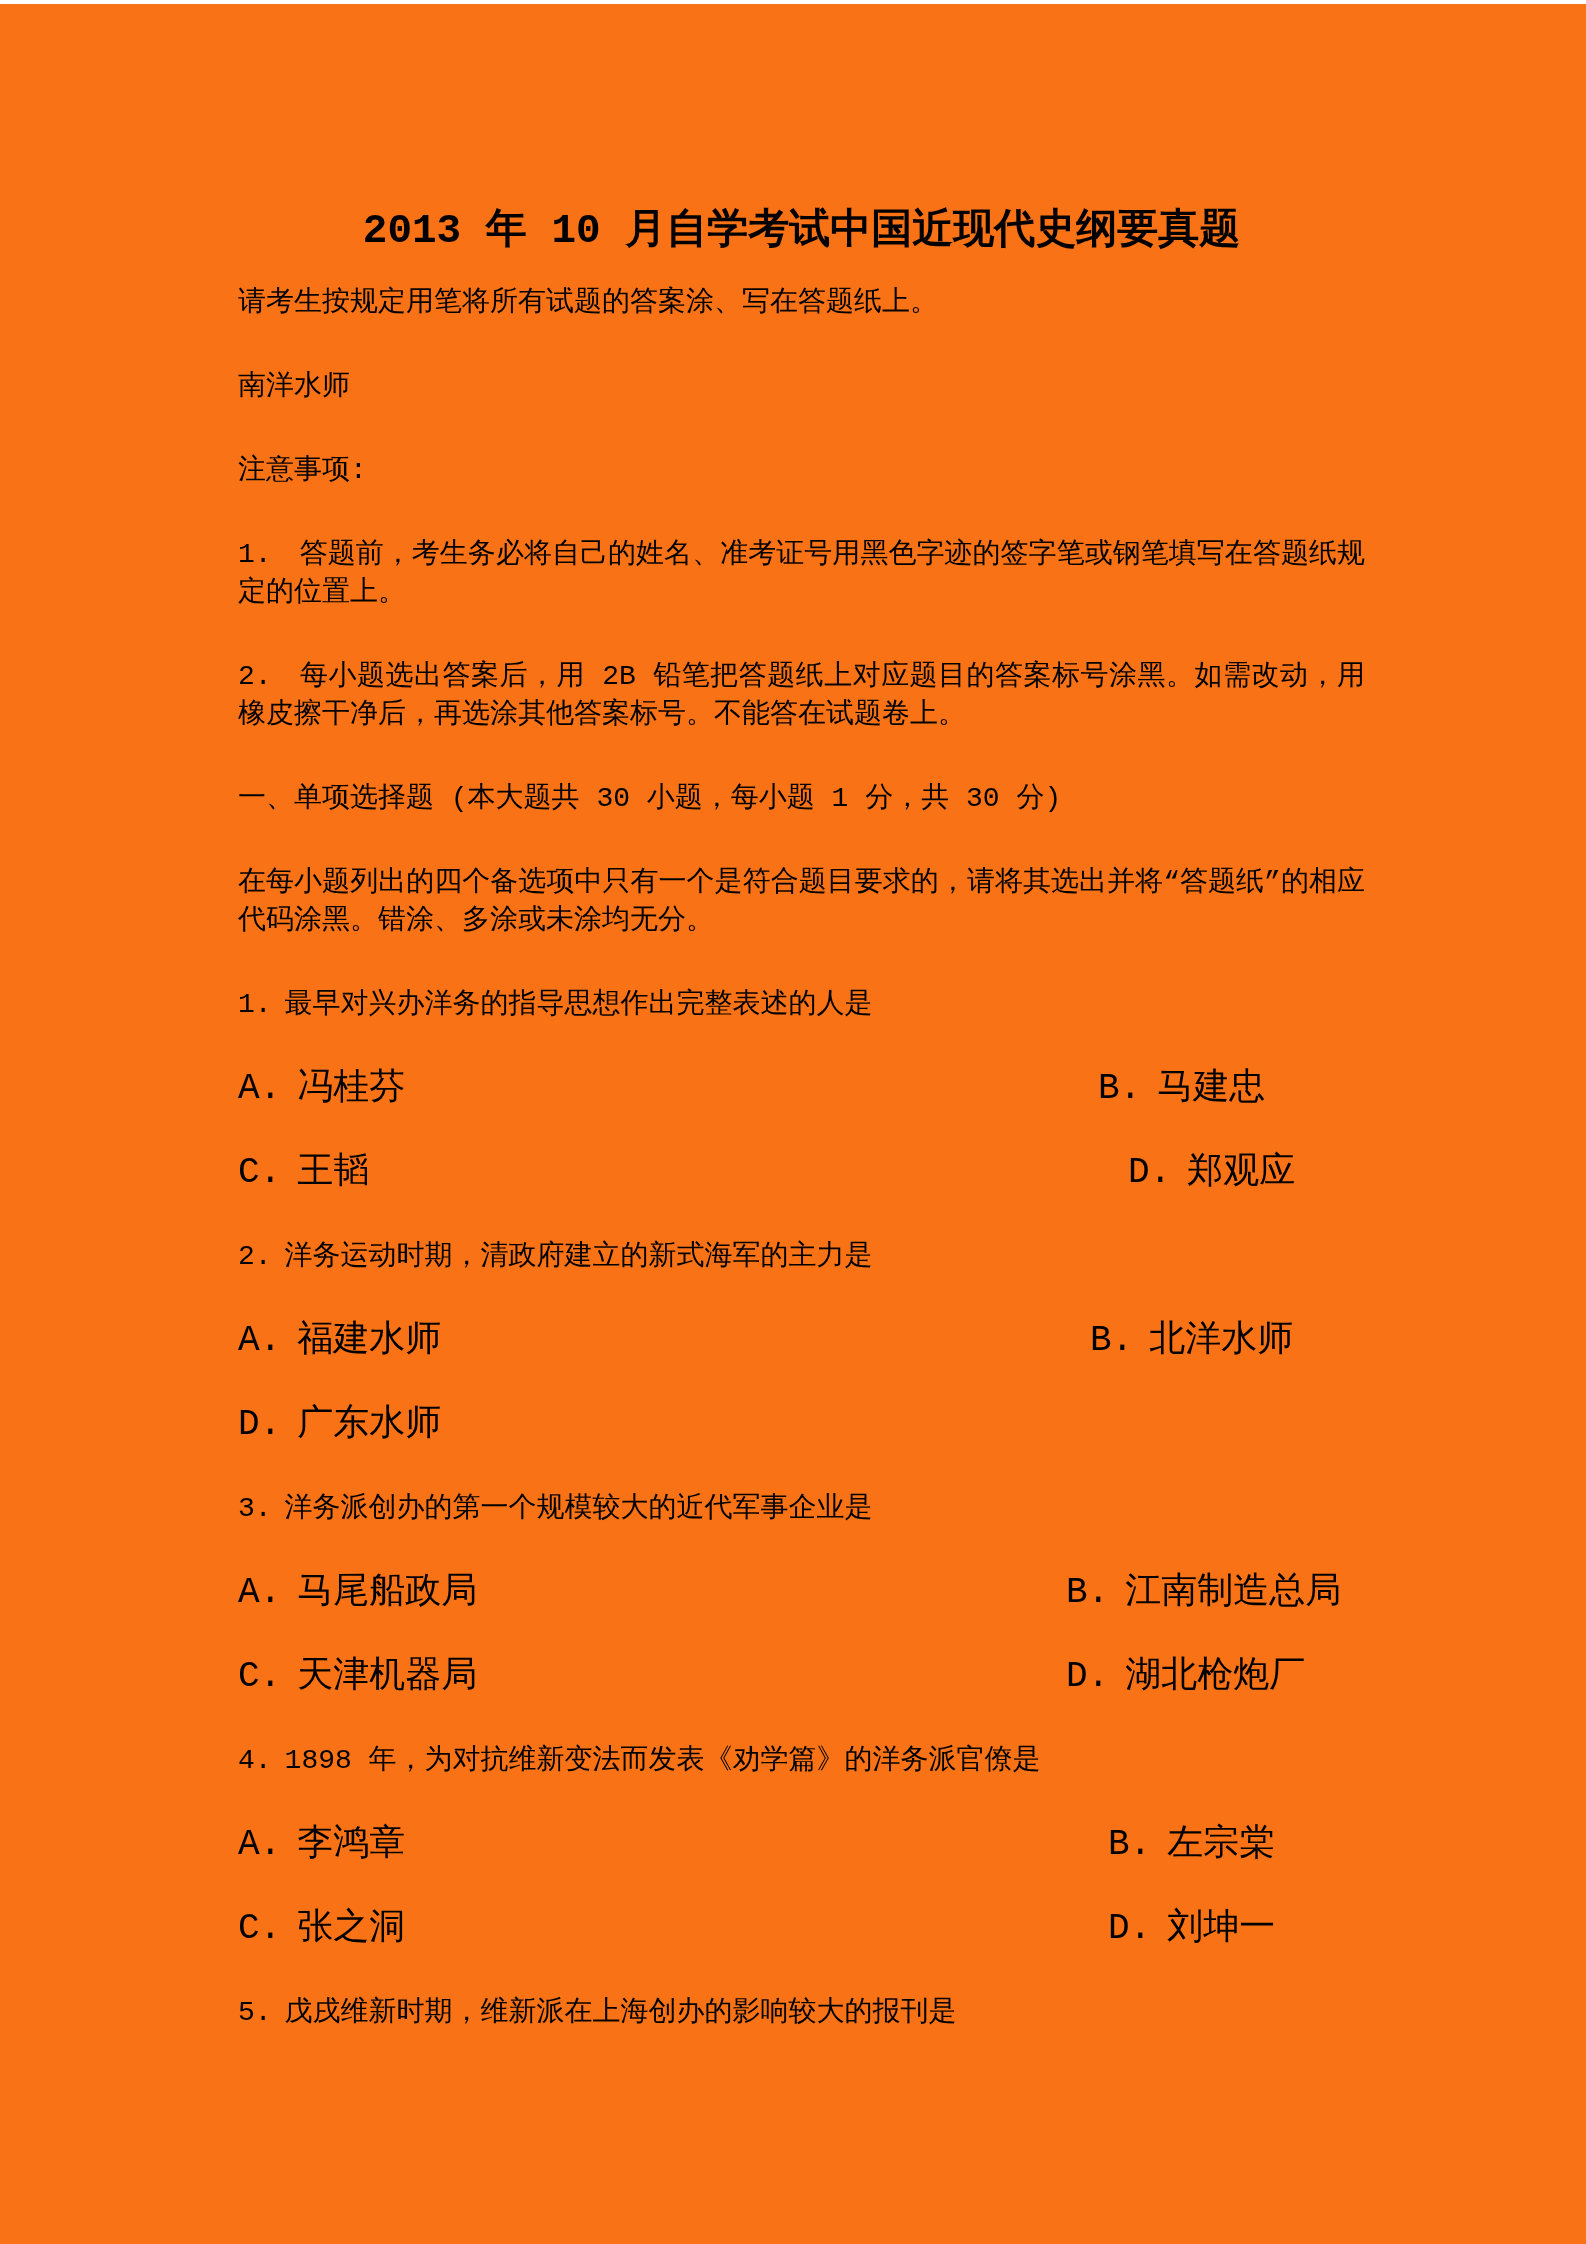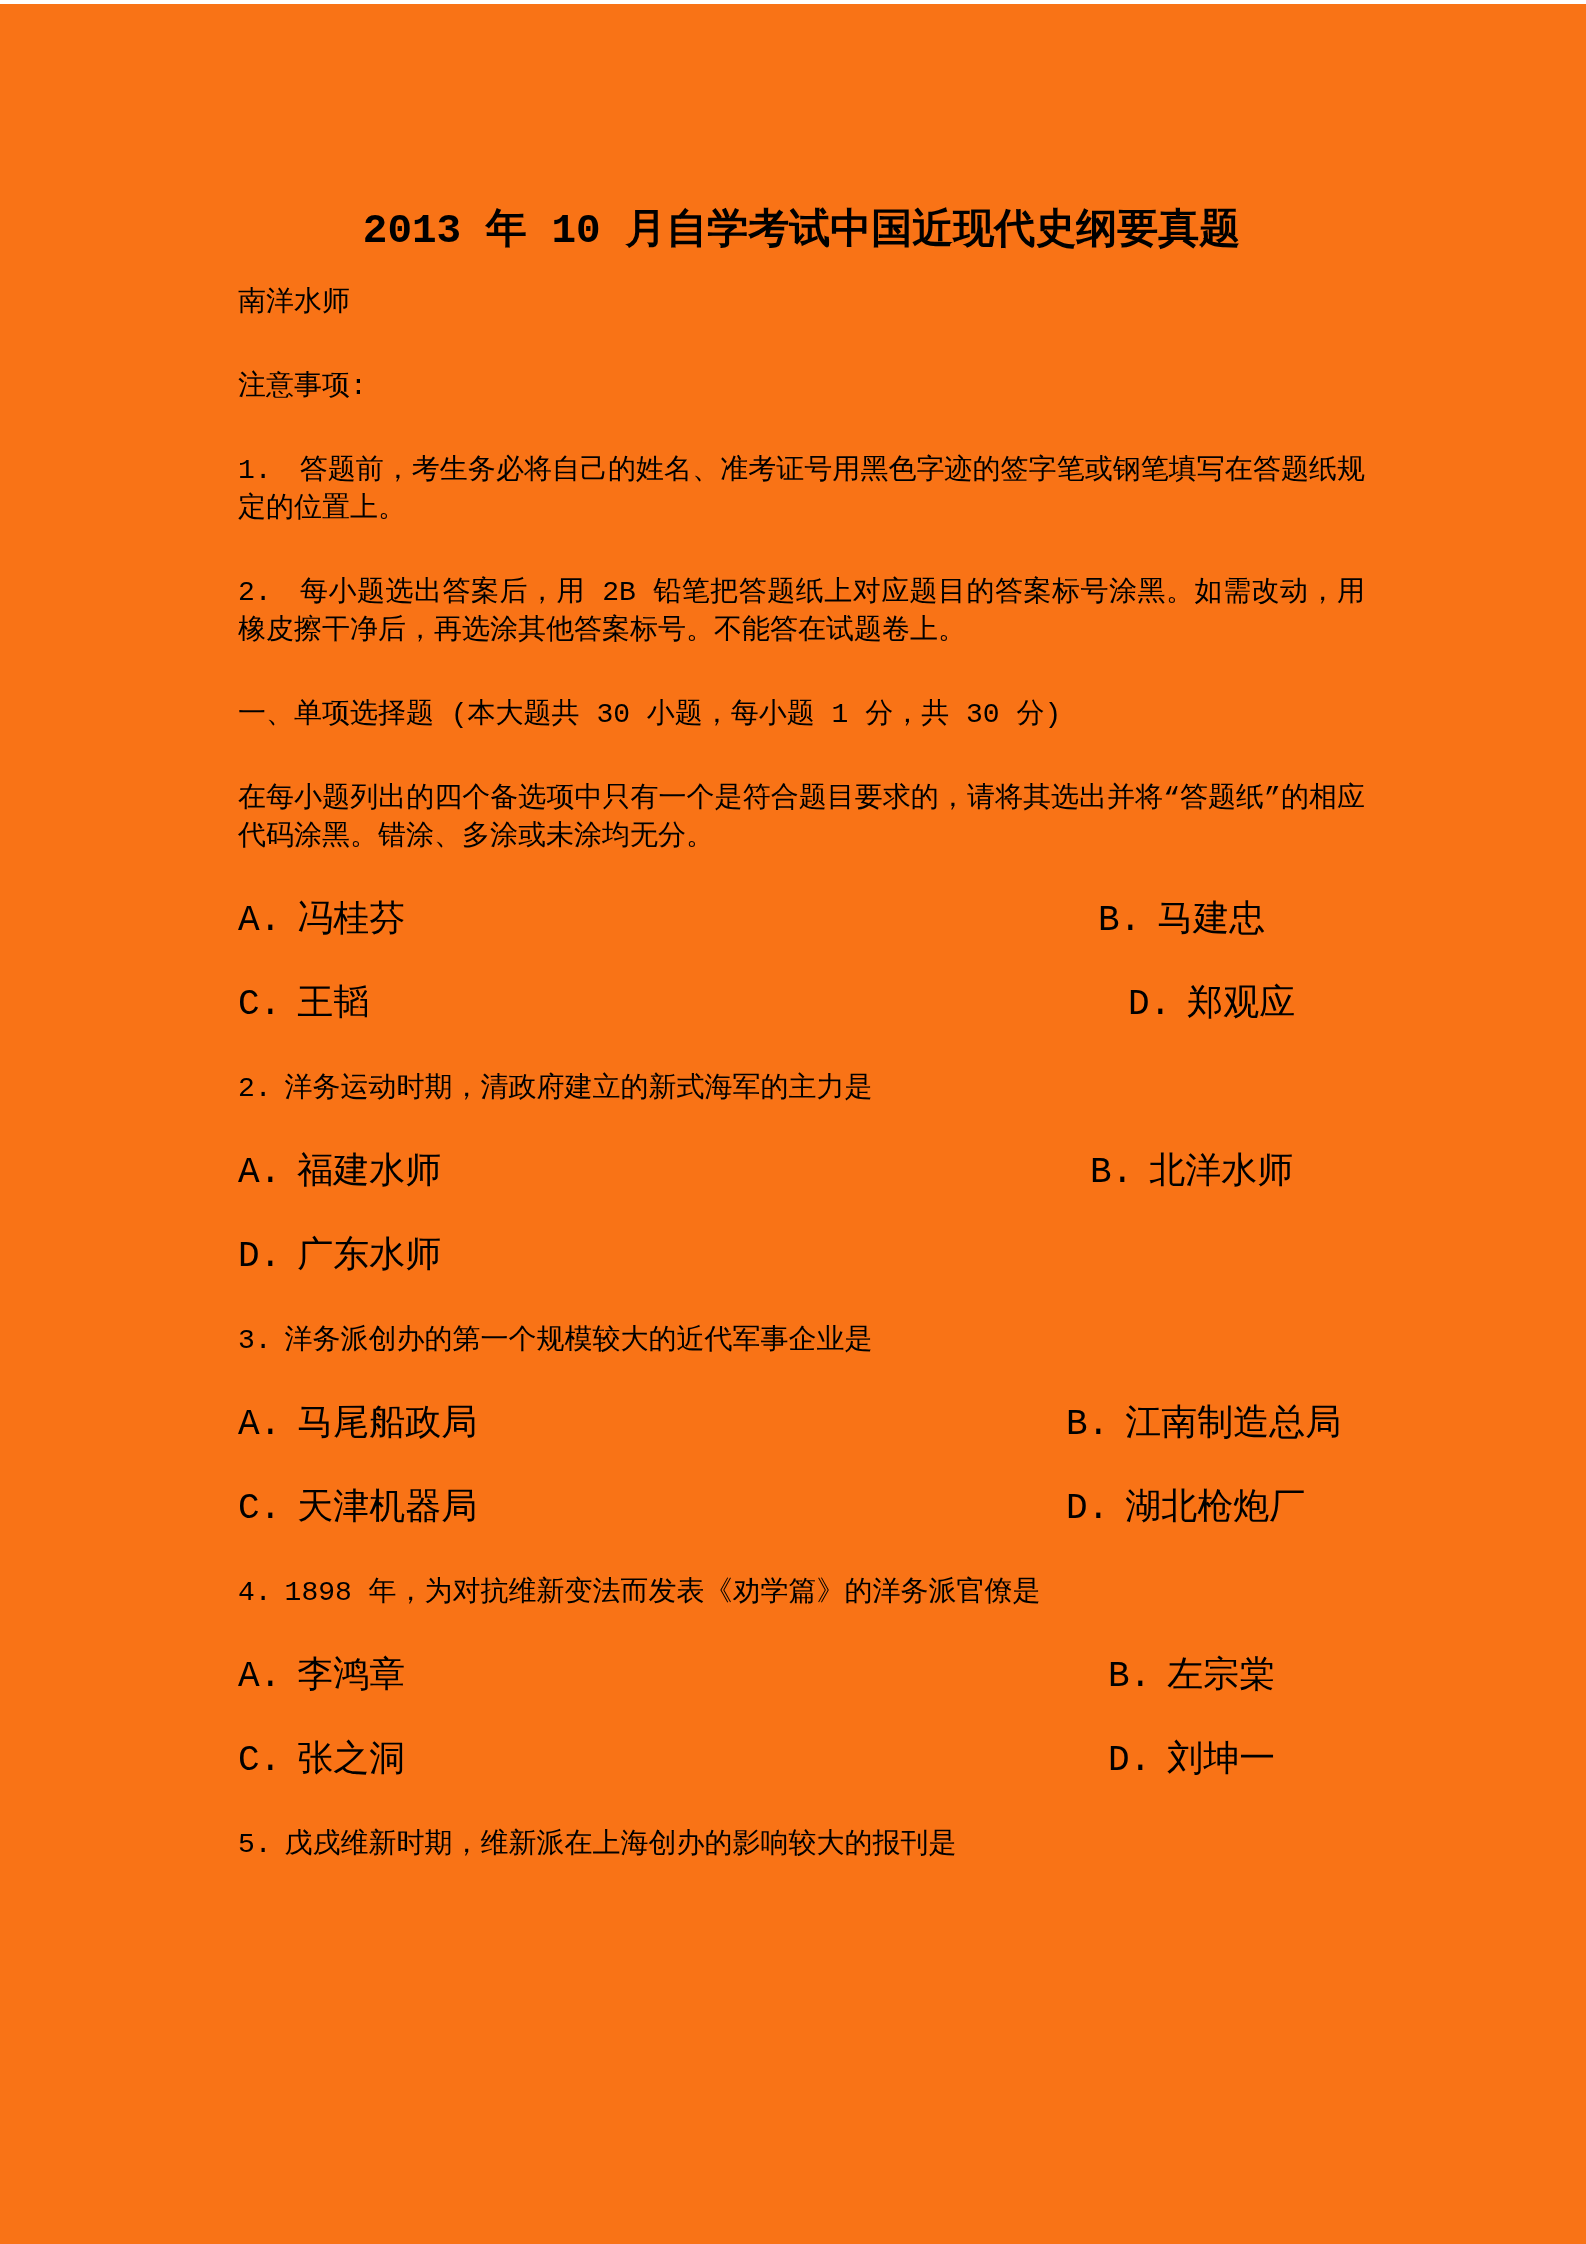--- a/index.html
+++ b/index.html
@@ -55,33 +55,35 @@
   .lw870 .opt-left { width: 870px; }
 </style>
 </head>
 <body>
 
 <div class="page">
   <div class="content">
 
     <h1 class="doc-title">2013 年 10 月自学考试中国近现代史纲要真题</h1>
 
+    <p class="para">请考生按规定用笔将所有试题的答案涂、写在答题纸上。</p>
 
     <p class="para">南洋水师</p>
 
     <p class="para">注意事项:</p>
 
     <p class="para just"><span class="num">1.</span><span>答题前，考生务必将自己的姓名、准考证号用黑色字迹的签字笔或钢笔填写在答题纸规定的位置上。</span></p>
 
     <p class="para just"><span class="num">2.</span><span>每小题选出答案后，用 2B 铅笔把答题纸上对应题目的答案标号涂黑。如需改动，用橡皮擦干净后，再选涂其他答案标号。不能答在试题卷上。</span></p>
 
     <p class="para">一、单项选择题 (本大题共 30 小题，每小题 1 分，共 30 分)</p>
 
     <p class="para just">在每小题列出的四个备选项中只有一个是符合题目要求的，请将其选出并将“答题纸”的相应代码涂黑。错涂、多涂或未涂均无分。</p>
 
+    <p class="para"><span class="qnum">1.</span><span>最早对兴办洋务的指导思想作出完整表述的人是</span></p>
     <div class="opt-row lw860">
       <span class="opt-left"><span class="opt-label">A.</span><span>冯桂芬</span></span>
       <span><span class="opt-label">B.</span><span>马建忠</span></span>
     </div>
     <div class="opt-row lw890">
       <span class="opt-left"><span class="opt-label">C.</span><span>王韬</span></span>
       <span><span class="opt-label">D.</span><span>郑观应</span></span>
     </div>
 
     <p class="para"><span class="qnum">2.</span><span>洋务运动时期，清政府建立的新式海军的主力是</span></p>

